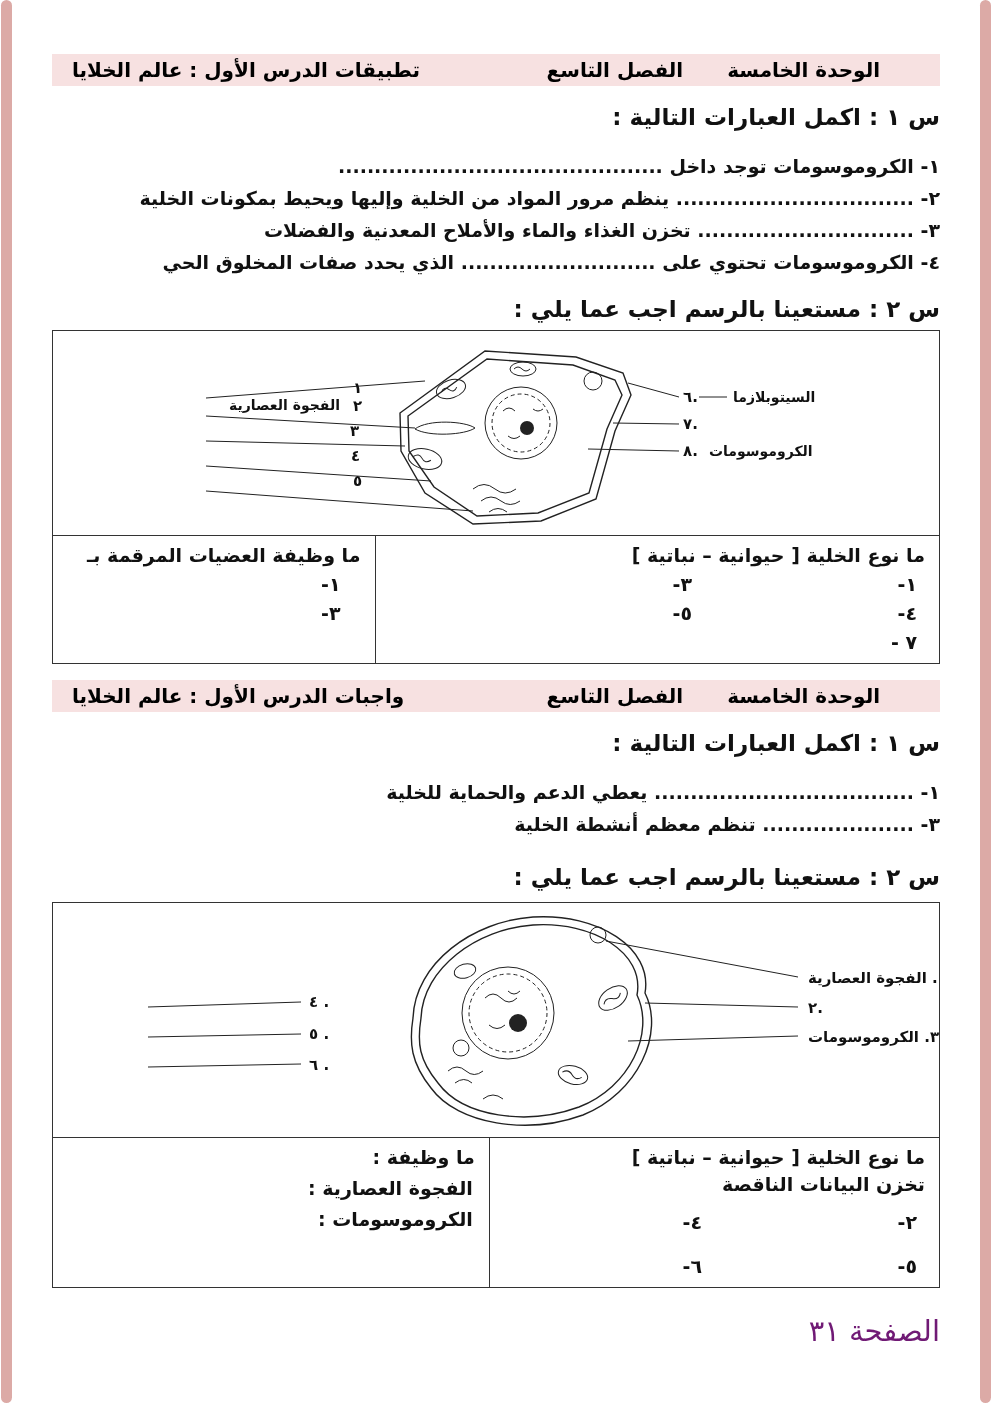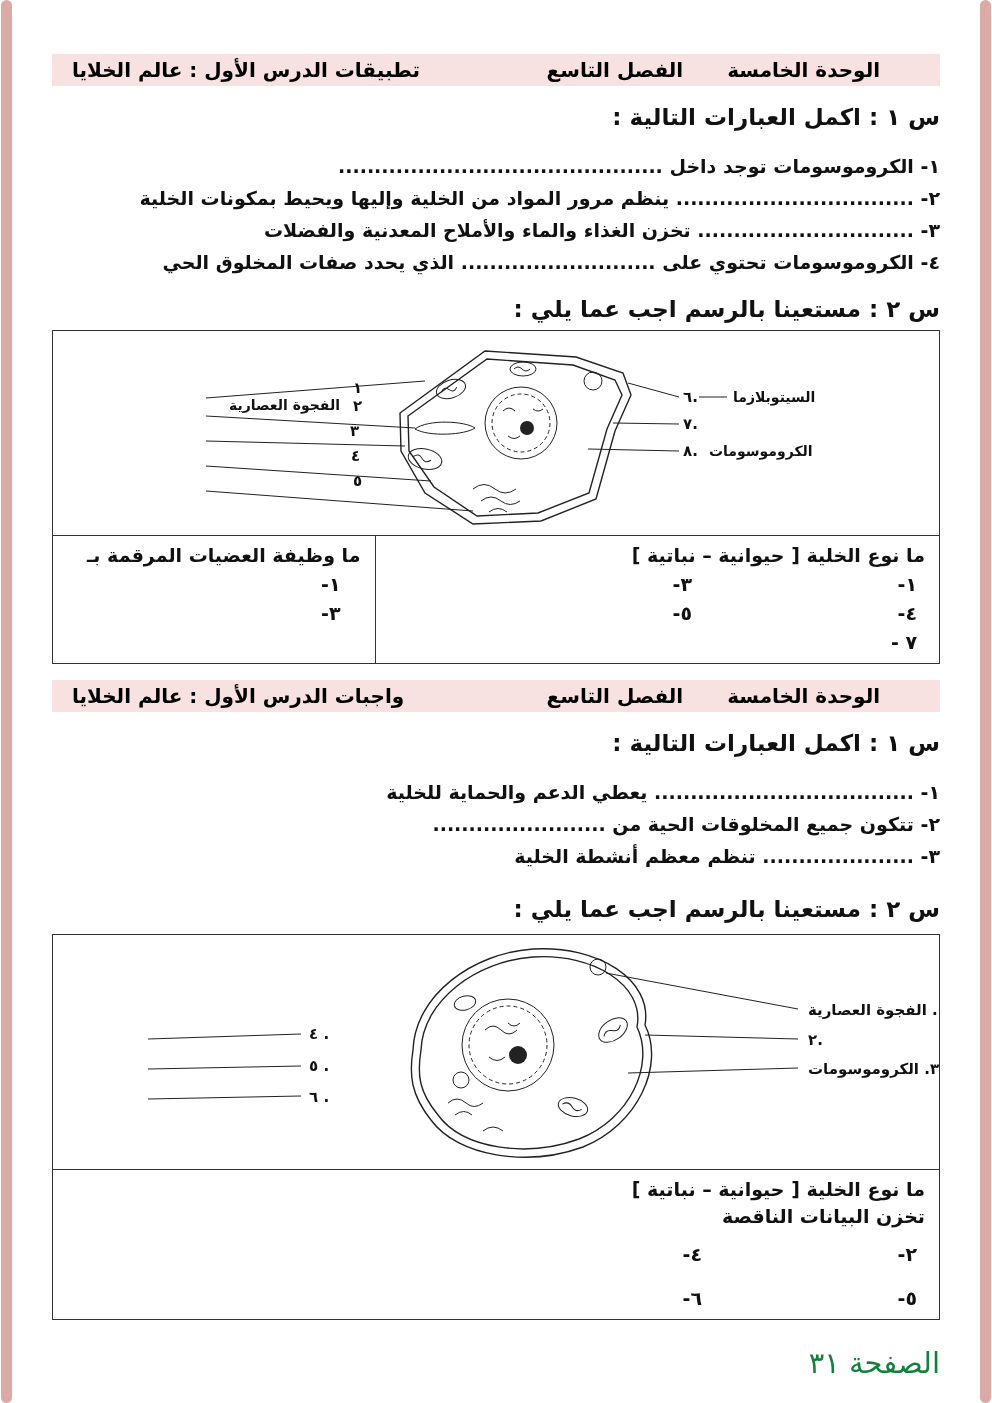--- a/index.html
+++ b/index.html
@@ -37,21 +37,21 @@
   .tbl2 .func-cell { width:49.3%; border-right:1.2px solid #333; }
   .cell-sub { margin-top:5px; }
   .pair-row { display:flex; margin-top:7px; padding-right:8px; }
   .pair-row .c1 { width:225px; }
   .tbl2 .pair-row.r1 { margin-top:16px; }
   .tbl2 .pair-row.r2 { margin-top:22px; }
   .tbl2 .pair-row .c1 { width:215px; }
   .func-item { margin-top:7px; padding-right:20px; }
   .tbl2 .func-item { padding-right:2px; margin-top:9px; }
 
-  .footer { margin-top:26px; font-size:29px; text-align:right; color:#15803d; }
+  .footer { margin-top:26px; font-size:29px; text-align:right; color:#701a75; }
 
   svg text { font-family:"DejaVu Sans", sans-serif; }
 </style>
 </head>
 <body>
 
 <div class="page">
   <div class="edge-bar edge-left"></div>
   <div class="edge-bar edge-right"></div>
 
@@ -166,21 +166,20 @@
 
     <div class="header-bar" style="margin-top:16px;">
       <span class="unit">الوحدة الخامسة</span>
       <span class="chapter">الفصل التاسع</span>
       <span class="lesson">واجبات الدرس الأول : عالم الخلايا</span>
     </div>
 
     <div class="q-title">س ١ : اكمل العبارات التالية :</div>
     <div class="blanks">
       <div class="blank-item">١- .................................... يعطي الدعم والحماية للخلية</div>
-      <div class="blank-item">٢- تتكون جميع المخلوقات الحية من ........................</div>
       <div class="blank-item">٣- ..................... تنظم معظم أنشطة الخلية</div>
     </div>
     <div class="q-title" style="margin-top:24px;">س ٢ : مستعينا بالرسم اجب عما يلي :</div>
 
     <div class="box" style="margin-top:12px;">
       <div class="diagram">
         <svg width="886" height="234" viewBox="0 0 886 234">
 
           <g fill="none" stroke="#222" stroke-width="1.4">
             <path d="M 360,115 C 362,60 420,18 480,14 C 545,10 600,45 592,90 C 612,130 585,190 530,212 C 475,232 405,222 378,185 C 358,160 356,140 360,115 Z"></path>
@@ -237,19 +236,24 @@
           <div class="cell-sub">تخزن البيانات الناقصة</div>
           <div class="pair-row r1">
             <span class="c1">٢-</span>
             <span class="c2">٤-</span>
           </div>
           <div class="pair-row r2">
             <span class="c1">٥-</span>
             <span class="c2">٦-</span>
           </div>
         </div>
+        <div class="cell func-cell">
+          <div class="cell-title">ما وظيفة :</div>
+          <div class="func-item">الفجوة العصارية :</div>
+          <div class="func-item">الكروموسومات :</div>
+        </div>
       </div>
     </div>
 
     <div class="footer">الصفحة ٣١</div>
 
   </div>
 </div>
 
 </body></html>

